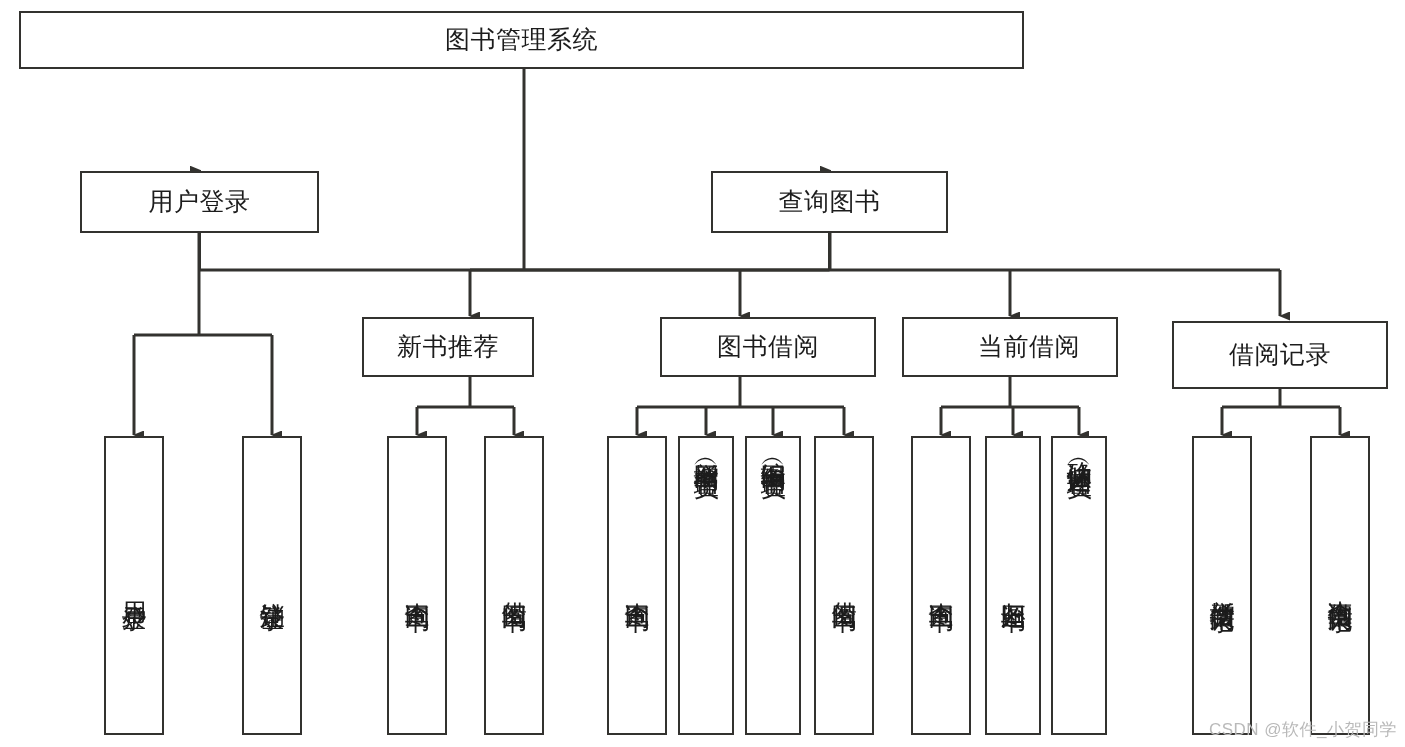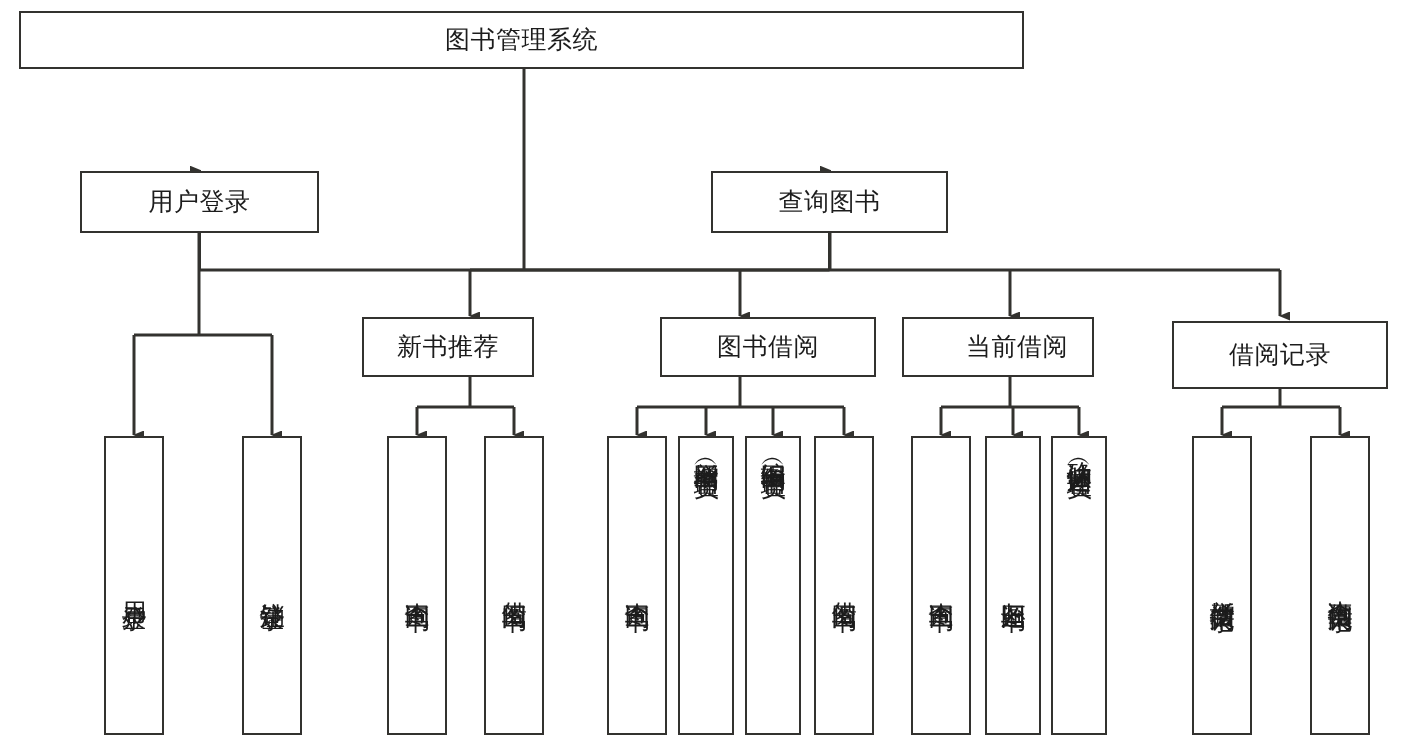--- a/index.html
+++ b/index.html
@@ -127,21 +127,21 @@
       </div>
       <div class="node-box" style="left: 711px; top: 171px; width: 237px; height: 62px;">
         <span class="node-label-h">查询图书</span>
       </div>
       <div class="node-box" style="left: 362px; top: 317px; width: 172px; height: 60px;">
         <span class="node-label-h">新书推荐</span>
       </div>
       <div class="node-box" style="left: 660px; top: 317px; width: 216px; height: 60px;">
         <span class="node-label-h">图书借阅</span>
       </div>
-      <div class="node-box" style="left: 902px; top: 317px; width: 192px; height: 60px; padding-left: 38px;">
+      <div class="node-box" style="left: 902px; top: 317px; width: 216px; height: 60px; padding-left: 38px;">
         <span class="node-label-h">当前借阅</span>
       </div>
       <div class="node-box" style="left: 1172px; top: 321px; width: 216px; height: 68px;">
         <span class="node-label-h">借阅记录</span>
       </div>
       <div class="node-box leaf-box center-v" style="left: 104px; top: 436px; width: 60px; height: 299px;">
         <span class="node-label-v">用户登录</span>
       </div>
       <div class="node-box leaf-box center-v" style="left: 242px; top: 436px; width: 60px; height: 299px;">
         <span class="node-label-v">注销登录</span>
@@ -173,13 +173,14 @@
       <div class="node-box leaf-box" style="left: 1051px; top: 436px; width: 56px; height: 299px;">
         <span class="node-label-v">确认归还（管理员）</span>
       </div>
       <div class="node-box leaf-box center-v" style="left: 1192px; top: 436px; width: 60px; height: 299px;">
         <span class="node-label-v">新增借阅记录</span>
       </div>
       <div class="node-box leaf-box center-v" style="left: 1310px; top: 436px; width: 60px; height: 299px;">
         <span class="node-label-v">查询借阅记录</span>
       </div>
     </div>
+  <div class="watermark">CSDN @软件_小贺同学</div>
 </div>
 
 </body></html>

